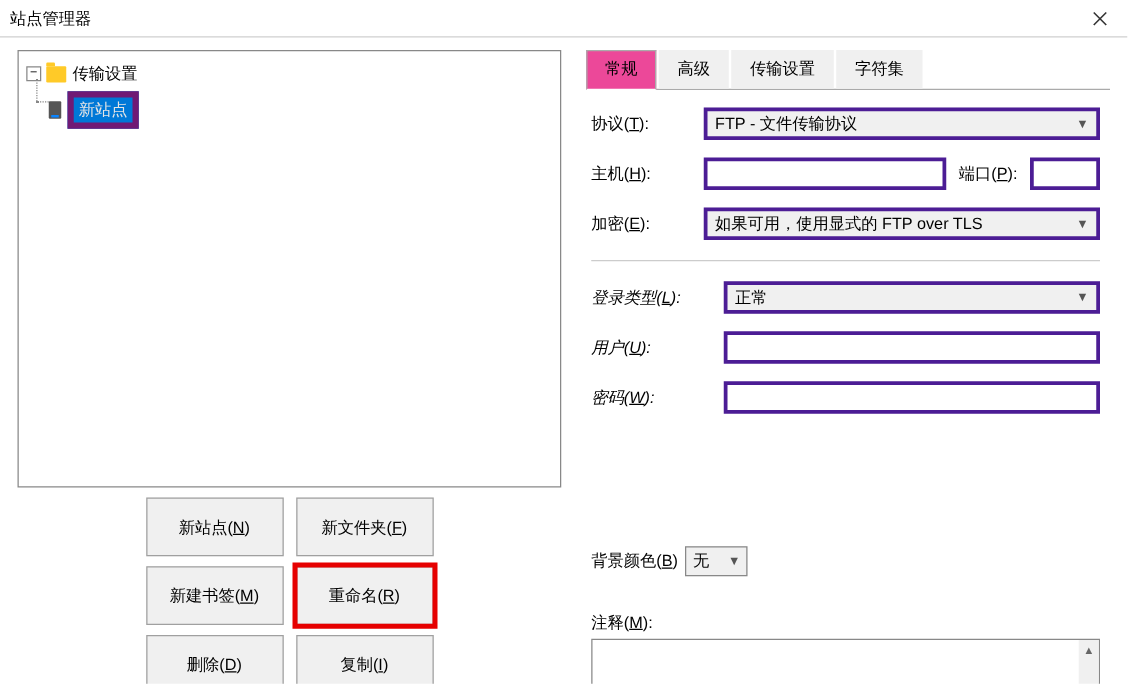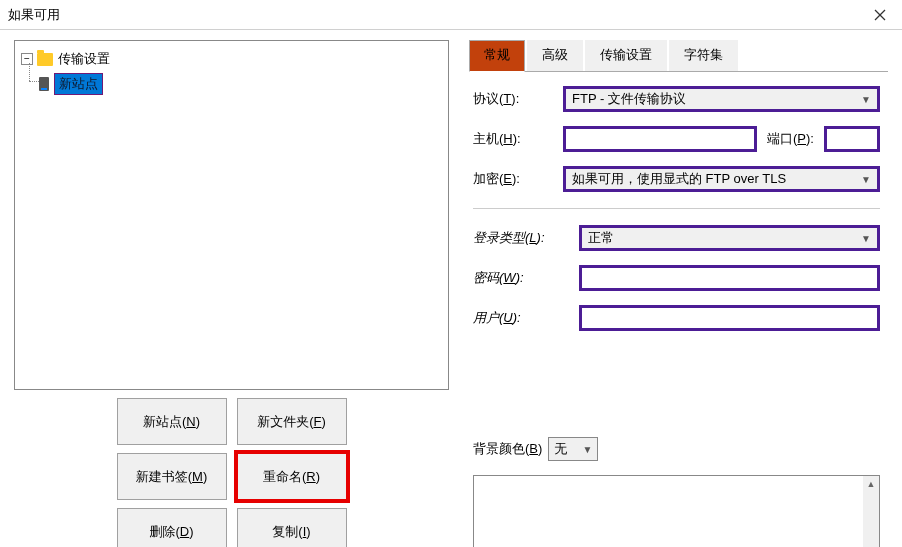--- a/index.html
+++ b/index.html
@@ -13,28 +13,28 @@
 .tree-box { border: 1px solid #888; height: 350px; background: #fff; padding: 8px 6px; }
 .tree-row { display: flex; align-items: center; height: 20px; }
 .tree-toggle { width: 12px; height: 12px; border: 1px solid #888; display: flex; align-items: center; justify-content: center; font-size: 10px; line-height: 1; margin-right: 4px; cursor: pointer; }
 .tree-folder-icon { width: 16px; height: 13px; background: #ffca28; border-radius: 1px; margin-right: 5px; position: relative; }
 .tree-folder-icon::before { content: ""; position: absolute; top: -3px; left: 0; width: 7px; height: 3px; background: #ffca28; border-radius: 1px 1px 0 0; }
 .tree-child { margin-left: 18px; display: flex; align-items: center; margin-top: 4px; position: relative; }
 .tree-line-v { position: absolute; left: -10px; top: -10px; width: 1px; height: 18px; border-left: 1px dotted #888; }
 .tree-line-h { position: absolute; left: -10px; top: 8px; width: 10px; height: 1px; border-top: 1px dotted #888; }
 .server-icon { width: 10px; height: 14px; background: #555; margin-right: 5px; border-radius: 1px; position: relative; }
 .server-icon::after { content:""; position:absolute; bottom:1px; left:2px; width:6px; height:2px; background:#0a84ff; }
-.tree-child-label { background: #0078d7; color: #0f172a; padding: 1px 4px; border: 1px solid #701a75; }
+.tree-child-label { background: #0078d7; color: #e5e5e5; padding: 1px 4px; border: 5px solid #701a75; }
 .btn-grid { display: grid; grid-template-columns: 110px 110px; gap: 8px 10px; justify-content: center; margin-top: 8px; }
 .btn { height: 47px; border: 1px solid #a0a0a0; background: #f0f0f0; cursor: pointer; display: flex; align-items: center; justify-content: center; font-size: 13px; }
 .btn-highlight { outline: 4px solid #e60000; outline-offset: -1px; }
 .right { flex: 1; display: flex; flex-direction: column; }
 .tabs { display: flex; border-bottom: 1px solid #aaa; }
 .tab { padding: 5px 14px 6px; border: 1px solid transparent; cursor: pointer; position: relative; background: #f0f0f0; margin-right: 2px; }
-.tab.active { background: #c2410c; border: 1px solid #aaa; border-bottom: 1px solid #fff; margin-bottom: -1px; }
+.tab.active { background: #ec4899; border: 1px solid #aaa; border-bottom: 1px solid #fff; margin-bottom: -1px; }
 .form { padding: 14px 8px 0 4px; display: flex; flex-direction: column; gap: 14px; }
 .row { display: flex; align-items: center; gap: 10px; }
 .row label { width: 80px; font-size: 13px; white-space: nowrap; }
 .row .wide-label { width: 96px; font-style: italic; }
 .select, .text-input { height: 26px; border: 3px solid #4c1d95; background: #fff; padding: 0 6px; font-size: 13px; }
 .select { flex: 1; display: flex; align-items: center; justify-content: space-between; cursor: pointer; background: #f0f0f0; }
 .select .chev { font-size: 10px; color: #555; }
 .text-input { flex: 1; }
 .port-input { width: 40px; }
 .hr { border: none; border-top: 1px solid #ccc; margin: 2px 0; }
@@ -44,21 +44,21 @@
 .notes-label { margin-top: 14px; margin-bottom: 4px; }
 .notes-area { border: 1px solid #888; height: 116px; position: relative; }
 .notes-scroll { position: absolute; right: 0; top: 0; bottom: 0; width: 16px; background: #f0f0f0; display: flex; flex-direction: column; justify-content: space-between; }
 .notes-scroll .arrow { height: 16px; display: flex; align-items: center; justify-content: center; font-size: 9px; color: #666; cursor: pointer; }
 u.ak { text-decoration: underline; }
 </style>
 </head>
 <body>
 
 <div class="titlebar">
-  <span class="title">如果可用</span>
+  <span class="title">站点管理器</span>
   <div class="close">
     <svg width="12" height="12" viewBox="0 0 12 12">
         <line x1="1" y1="1" x2="11" y2="11" stroke="#333" stroke-width="1.3"></line>
         <line x1="11" y1="1" x2="1" y2="11" stroke="#333" stroke-width="1.3"></line>
       </svg>
   </div>
 </div>
 
 <div class="main">
   <div class="left">
@@ -116,37 +116,38 @@
       </div>
       <hr class="hr">
       <div class="row">
         <label class="wide-label">登录类型(<u class="ak">L</u>):</label>
         <div class="select">
           <span>正常</span>
           <span class="chev">▼</span>
         </div>
       </div>
       <div class="row">
+        <label class="wide-label">用户(<u class="ak">U</u>):</label>
+        <input class="text-input" type="text" style="">
+      </div>
+      <div class="row">
         <label class="wide-label">密码(<u class="ak">W</u>):</label>
         <input class="text-input" type="password" style="">
-      </div>
-      <div class="row">
-        <label class="wide-label">用户(<u class="ak">U</u>):</label>
-        <input class="text-input" type="text" style="">
       </div>
 
       <div class="bgcolor-row">
         <label style="width:auto">背景颜色(<u class="ak">B</u>)</label>
         <div class="mini-select">
           <span>无</span>
           <span class="chev">▼</span>
         </div>
       </div>
 
       <div>
+        <div class="notes-label">注释(<u class="ak">M</u>):</div>
         <div class="notes-area">
           <div class="notes-scroll">
             <div class="arrow">▲</div>
 
           </div>
         </div>
       </div>
     </div>
   </div>
 </div>

